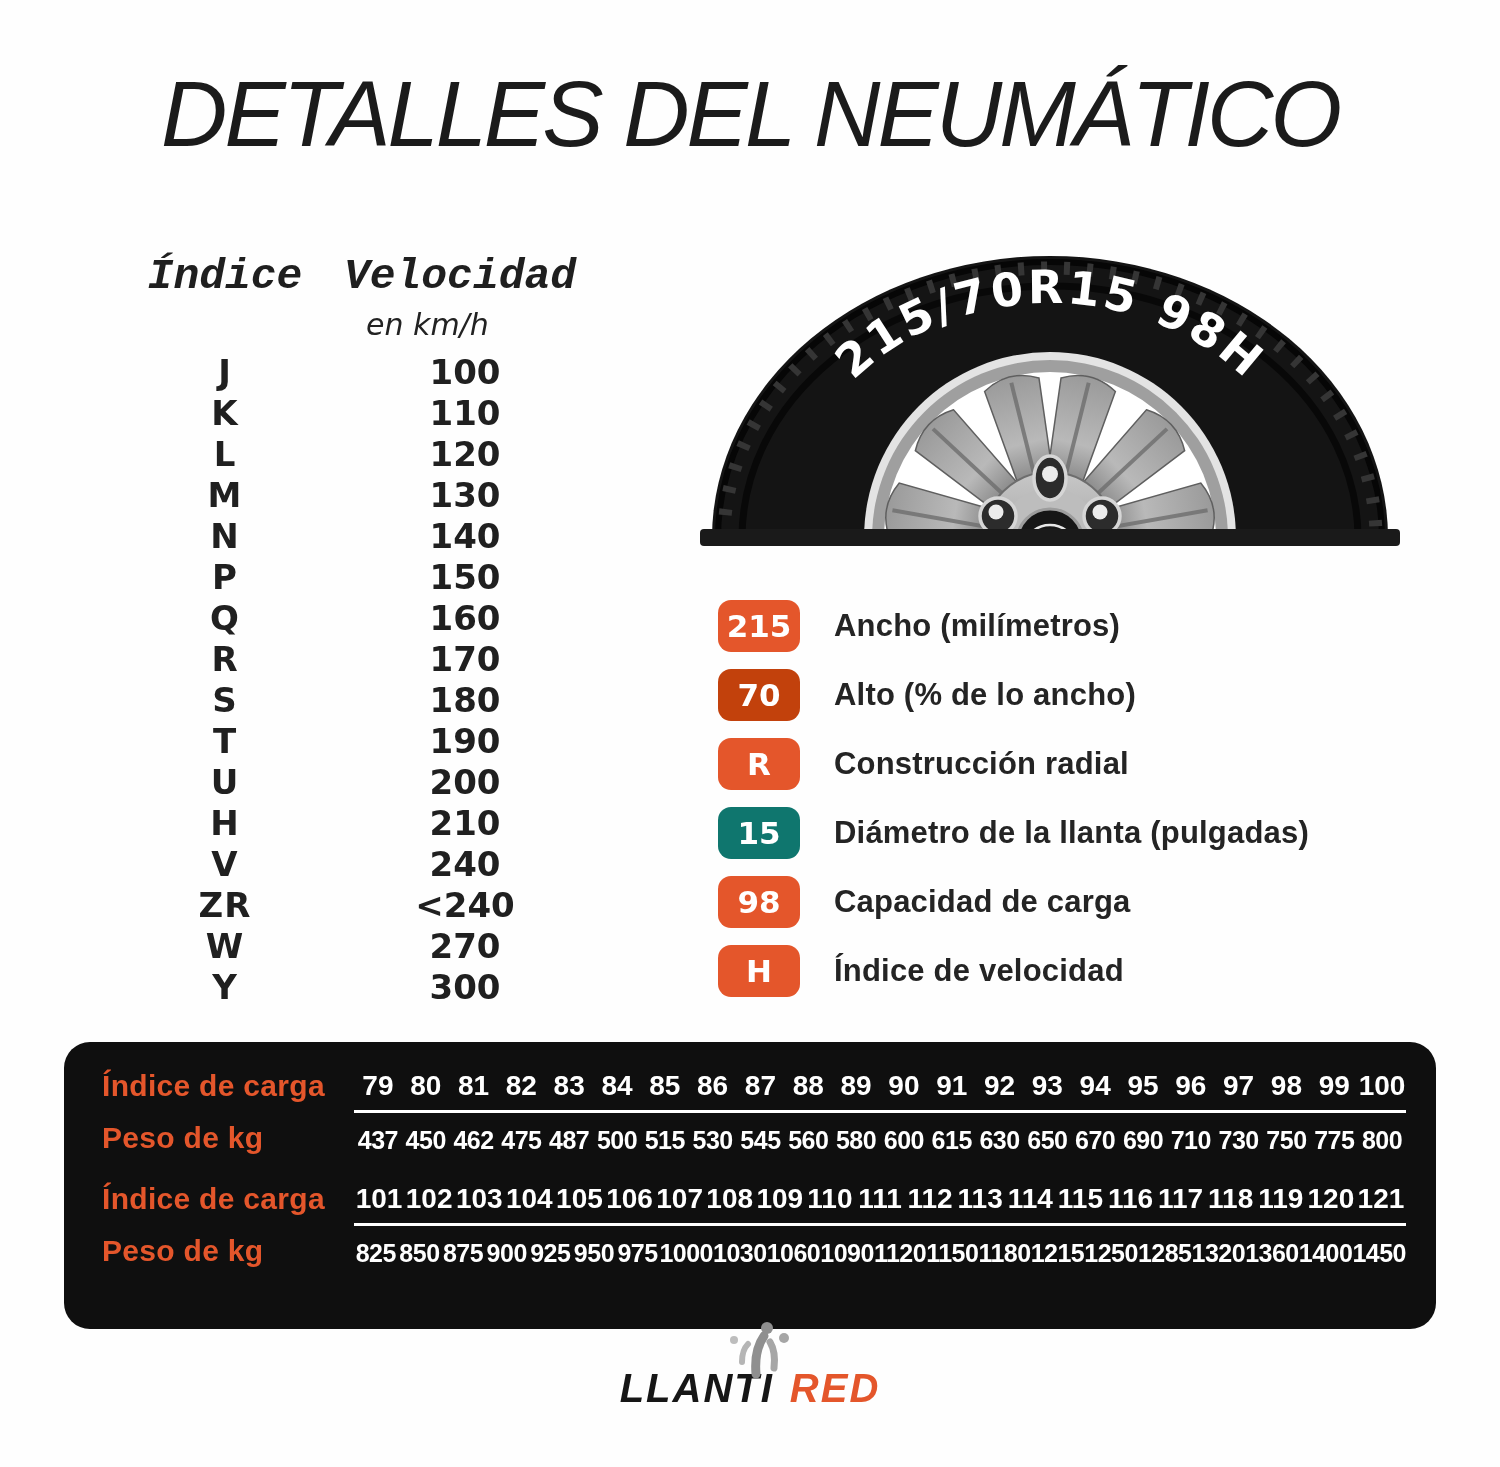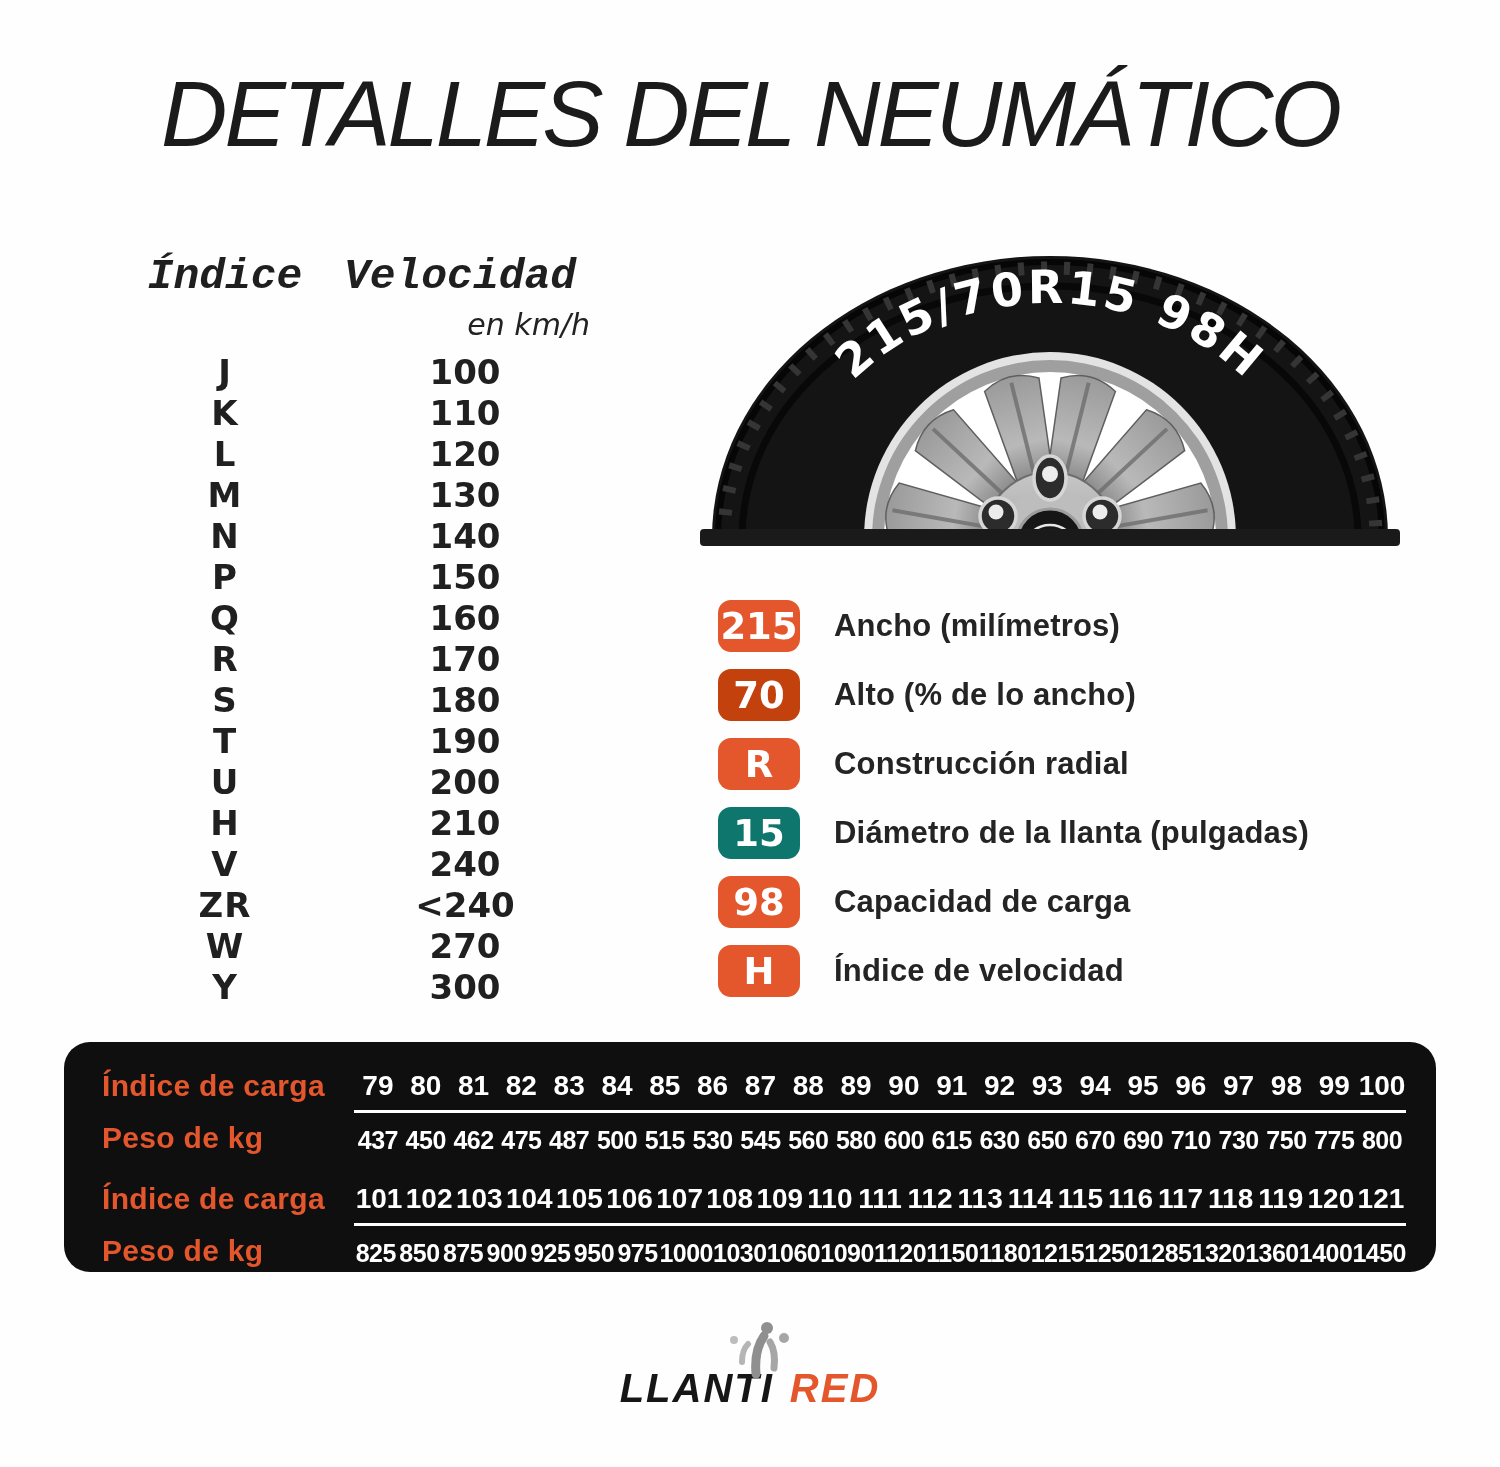--- a/index.html
+++ b/index.html
@@ -22,21 +22,21 @@
   
   .spd-hdr {
     position:absolute; top:252px; text-align:center;
     font-size:43px; font-weight:bold; font-style:italic; color:#1f1f1f;
     font-family:Liberation Mono, monospace;
   }
   .spd-hdr.idx { left:110px; width:230px; }
   .spd-hdr.vel { left:330px; width:260px; }
   .spd-sub {
     position:absolute; top:307px; left:330px; width:260px;
-    text-align:right; padding-left:36px;
+    text-align:left; padding-left:36px;
     font-size:30px; font-style:italic; font-weight:500; color:#222;
     font-family:"DejaVu Sans", sans-serif;
   }
   .spd-rows { position:absolute; top:351px; left:110px; width:480px; }
   .speed-row { display:flex; height:41px; align-items:center; }
   .speed-idx {
     width:230px; text-align:center;
     font-size:34px; font-weight:bold; color:#202020; letter-spacing:1px;
   }
   .speed-val {
@@ -47,31 +47,31 @@
   
   .tire-box { position:absolute; left:698px; top:248px; width:704px; height:302px; }
   .tire-box svg { width:100%; height:100%; display:block; }
 
   
   .legend { position:absolute; left:718px; top:600px; width:700px; }
   .legend-item { display:flex; align-items:center; height:52px; margin-bottom:17px; }
   .legend-badge {
     width:82px; height:52px; border-radius:13px; flex:0 0 82px;
     display:flex; align-items:center; justify-content:center;
-    color:#fff; font-size:37px; font-weight:bold;
+    color:#fff; font-size:31px; font-weight:bold;
     font-family:"DejaVu Sans", sans-serif;
   }
   .legend-label {
     margin-left:34px; font-size:31px; font-weight:bold; color:#242424;
     font-family:"Liberation Sans", sans-serif; letter-spacing:0.2px;
   }
 
   
   .load-panel {
-    position:absolute; left:64px; top:1042px; width:1372px; height:230px;
+    position:absolute; left:64px; top:1042px; width:1372px; height:287px;
     background:#0f0f0f; border-radius:26px;
     padding:27px 30px 0 38px; color:#fff;
   }
   .load-group {
     display:grid; grid-template-columns:252px 1fr;
   }
   .load-group + .load-group { margin-top:27px; }
   .load-label {
     font-size:30px; font-weight:bold; letter-spacing:0.3px;
     font-family:"Liberation Sans", sans-serif;

